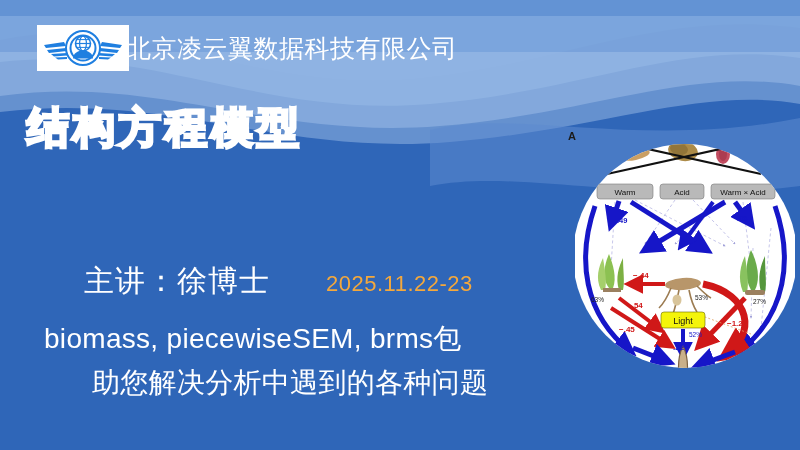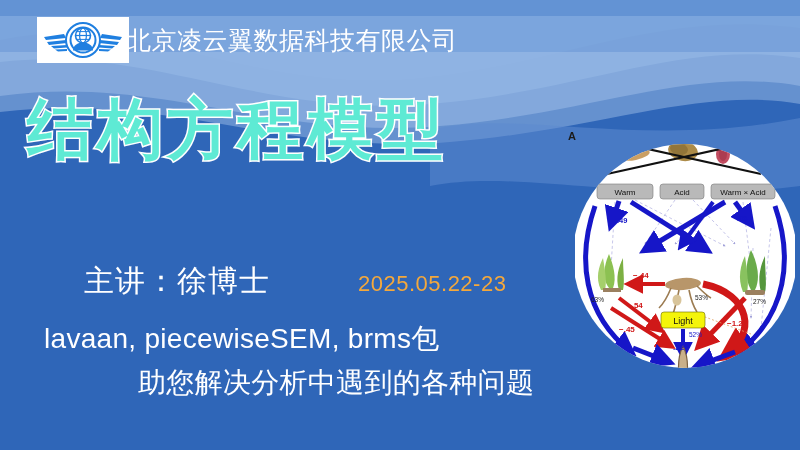--- a/index.html
+++ b/index.html
@@ -21,21 +21,21 @@
   .wave-layer {
     position: absolute;
     left: 0; top: 0;
     width: 800px; height: 450px;
     pointer-events: none;
   }
 
   
   .header {
     position: absolute;
-    left: 0; top: 0;
+    left: 0; top: 8px;
     width: 696px; height: 86px;
   }
   .logo-box {
     position: absolute;
     left: 37px; top: 17px;
     width: 92px; height: 46px;
     background: #ffffff;
     display: flex;
     align-items: center;
     justify-content: center;
@@ -53,24 +53,24 @@
     position: absolute;
     left: 664px; top: 26px;
     font-size: 24px;
     color: #ffffff;
     white-space: nowrap;
   }
 
   
   .main-title {
     position: absolute;
-    left: 27px; top: 96px;
-    font-size: 66px;
+    left: 27px; top: 107px;
+    font-size: 42px;
     font-weight: bold;
-    color: #5eead4;
+    color: #ffffff;
     letter-spacing: 4px;
     white-space: nowrap;
     line-height: 1;
     -webkit-text-stroke: 3px #ffffff;
     paint-order: stroke fill;
     text-shadow: 0 0 0 #ffffff;
   }
   .subtitle {
     position: absolute;
     left: 50px; top: 196px;
@@ -80,21 +80,20 @@
     letter-spacing: 0.5px;
   }
 
   
   .presenter-row {
     position: absolute;
     left: 84px; top: 261px;
     display: flex;
     align-items: baseline;
     white-space: nowrap;
-    gap: 32px;
   }
   .presenter {
     font-size: 30px;
     color: #ffffff;
     letter-spacing: 1px;
   }
   .course-date {
     font-size: 22px;
     color: #f4a83c;
     margin-left: 56px;
@@ -110,21 +109,20 @@
     white-space: nowrap;
     letter-spacing: 0.3px;
   }
   .blurb-2 {
     position: absolute;
     left: 92px; top: 364px;
     font-size: 28px;
     color: #ffffff;
     white-space: nowrap;
     letter-spacing: 0.3px;
-    margin-left: 46px;
   }
 
   
   .figure {
     position: absolute;
     left: 575px; top: 118px;
     width: 220px; height: 275px;
   }
   .figure-panel-label {
     position: absolute;
@@ -183,24 +181,24 @@
 
     <div class="company-name">北京凌云翼数据科技有限公司</div>
 
   </div>
 
   <div class="main-title">结构方程模型</div>
 
 
   <div class="presenter-row">
     <span class="presenter">主讲：徐博士</span>
-    <span class="course-date">2025.05.22-23</span>
+    <span class="course-date">2025.11.22-23</span>
   </div>
 
-  <div class="blurb-1">lavaan, piecewiseSEM, brms包</div>
+  <div class="blurb-1">biomass, piecewiseSEM, brms包</div>
   <div class="blurb-2">助您解决分析中遇到的各种问题</div>
 
   <div class="figure-panel-label">A</div>
 
   <svg class="figure" viewBox="0 0 220 275">
     <defs>
       <clipPath id="circClip">
           <circle cx="110" cy="138" r="112"></circle>
         </clipPath>
       <marker id="blueArrow" markerWidth="5" markerHeight="5" refX="3.6" refY="2.5" orient="auto">

